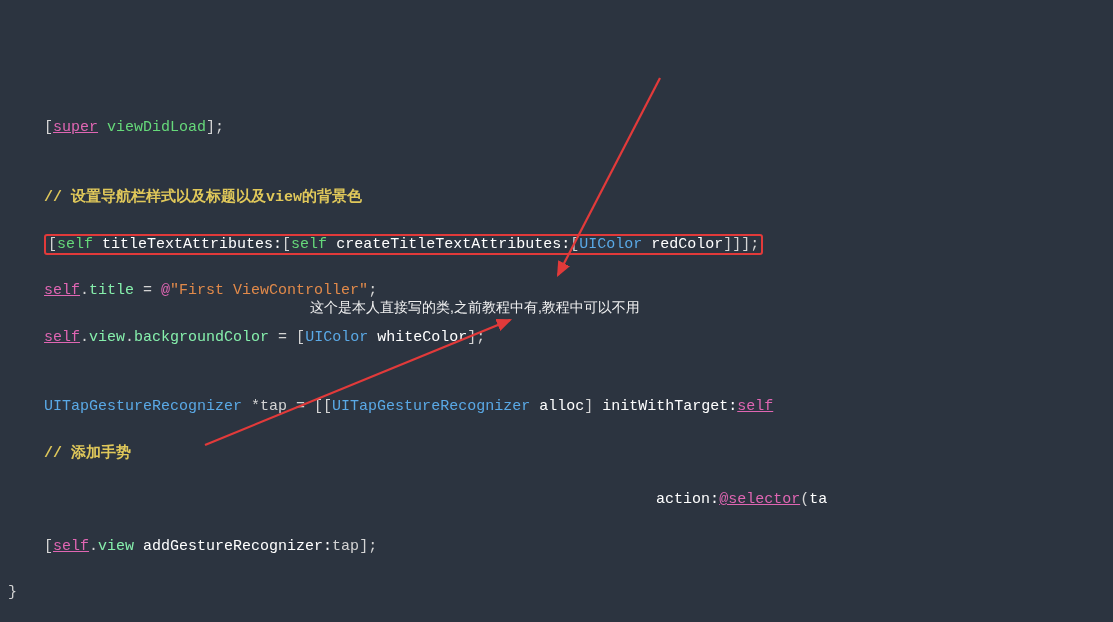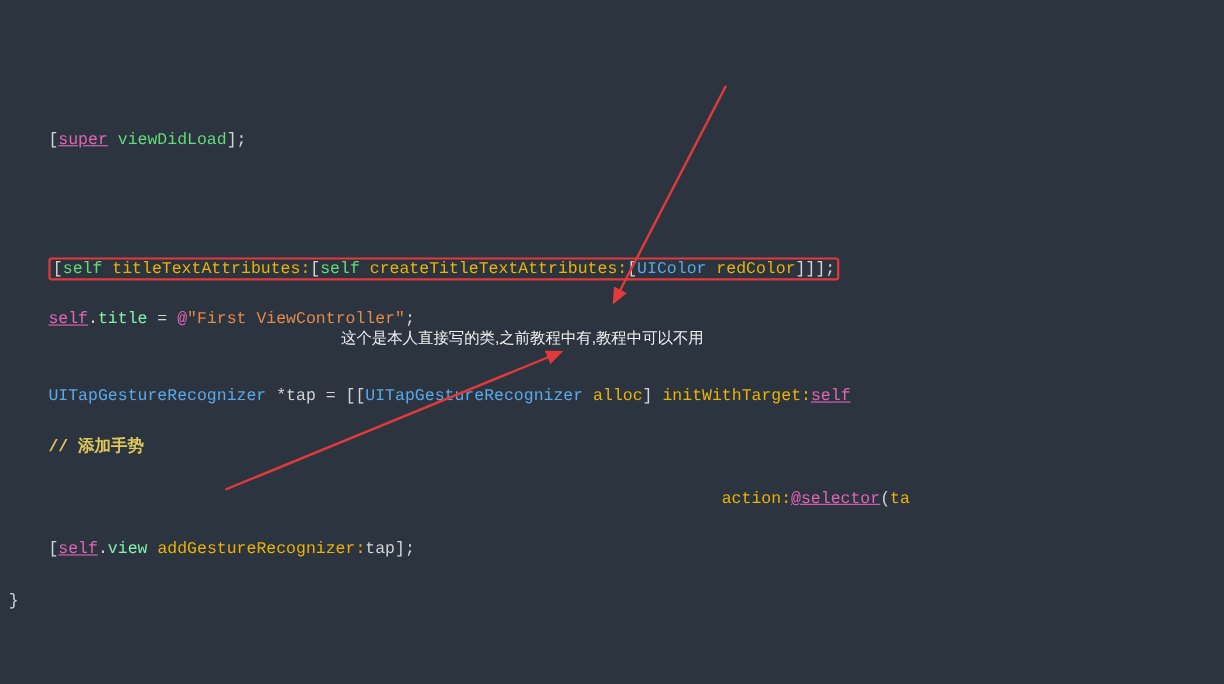--- a/index.html
+++ b/index.html
@@ -14,21 +14,21 @@
       overflow: hidden;
       position: relative;
       padding: 0 8px;
       white-space: pre;
     }
     .line { display: block; }
     .c-keyword { color: #e066b3; text-decoration: underline; }
     .c-comment { color: #e0c85a; font-weight: bold; }
     .c-method { color: #66d97a; }
     .c-class { color: #5aa9e6; margin-top: 42px; }
-    .c-var { color: #eab308; }
+    .c-var { color: #ffffff; }
     .c-prop { color: #86efac; text-align: right; }
     .c-string { color: #e28a4a; }
     .c-string-at { color: #e066b3; }
     .c-self-green { color: #66d97a; }
     .redbox {
       border: 2px solid #e23a3a;
       border-radius: 3px;
       padding: 0 2px;
       display: inline;
     }
@@ -47,23 +47,24 @@
     }
   </style>
 </head>
 <body>
 
 
 
 <div class="code">
 <span class="line"><span>    [</span><span class="c-keyword">super</span><span> </span><span class="c-method">viewDidLoad</span><span>];</span></span>
 <span class="line"><span></span></span>
-<span class="line"><span>    </span></span>
+<span class="line"><span>    </span><span class="c-comment">// 设置导航栏样式以及标题以及view的背景色</span></span>
 <span class="line"><span>    </span><span class="redbox"><span>[</span><span class="c-self-green">self</span><span> </span><span class="c-var">titleTextAttributes:</span><span>[</span><span class="c-self-green">self</span><span> </span><span class="c-var">createTitleTextAttributes:</span><span>[</span><span class="c-class">UIColor</span><span> </span><span class="c-var">redColor</span><span>]]];</span></span></span>
 <span class="line"><span>    </span><span class="c-keyword">self</span><span>.</span><span class="c-prop">title</span><span> = </span><span class="c-string-at">@</span><span class="c-string">"First ViewController"</span><span>;</span></span>
+<span class="line"><span>    </span><span class="c-keyword">self</span><span>.</span><span class="c-prop">view</span><span>.</span><span class="c-prop">backgroundColor</span><span> = [</span><span class="c-class">UIColor</span><span> </span><span class="c-var">whiteColor</span><span>];</span></span>
 <span class="line"><span></span></span>
 <span class="line"><span>    </span><span class="c-class">UITapGestureRecognizer</span><span> *</span><span>tap</span><span> = [[</span><span class="c-class">UITapGestureRecognizer</span><span> </span><span class="c-var">alloc</span><span>] </span><span class="c-var">initWithTarget:</span><span class="c-keyword">self</span></span>
 <span class="line"><span>    </span><span class="c-comment">// 添加手势</span></span>
 <span class="line"><span>                                                                        </span><span class="c-var">action:</span><span class="c-keyword">@selector</span><span>(</span><span class="c-var">ta</span></span>
 <span class="line"><span>    [</span><span class="c-keyword">self</span><span>.</span><span class="c-prop">view</span><span> </span><span class="c-var">addGestureRecognizer:</span><span>tap</span><span>];</span></span>
 <span class="line"><span>}</span></span>
 <span class="line"><span></span></span>
 
 
 

